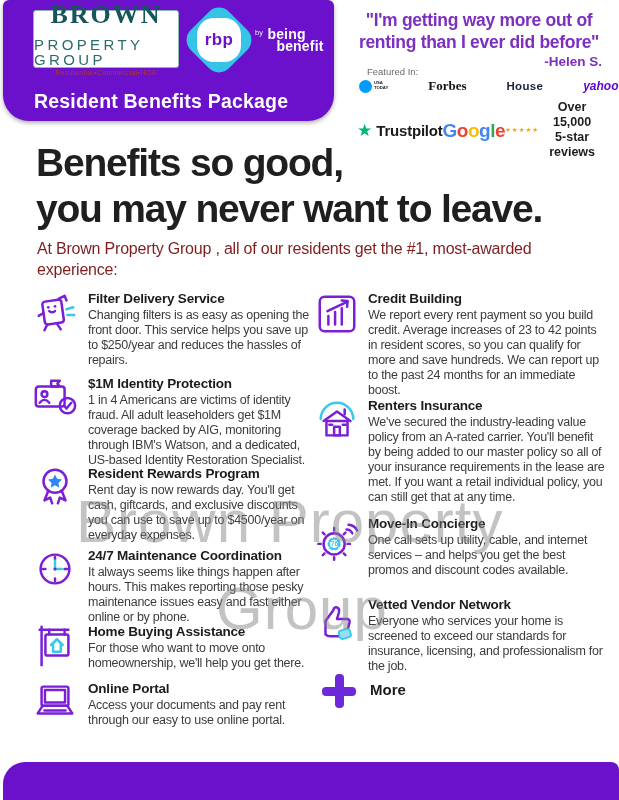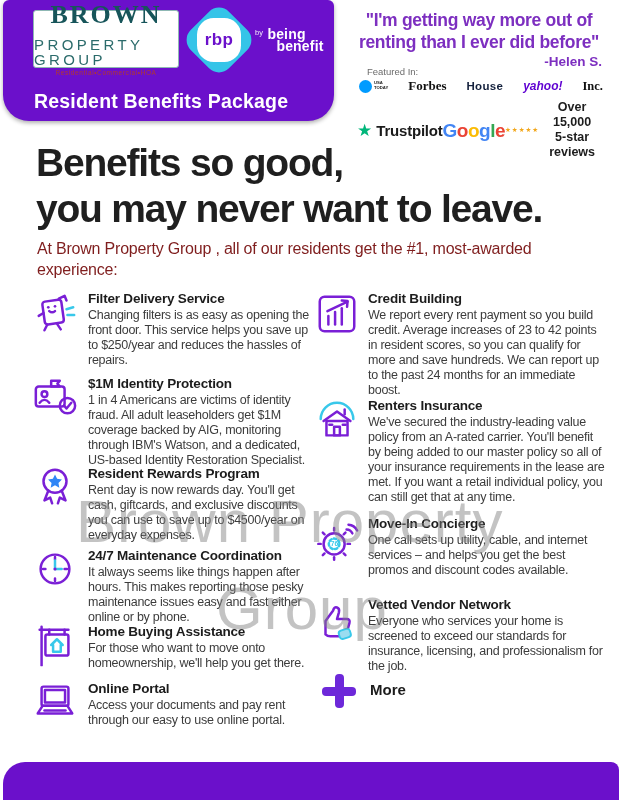--- a/index.html
+++ b/index.html
@@ -29,21 +29,21 @@
   .banner-text{position:absolute;left:31px;top:90px;color:#fff;font-weight:700;font-size:19.5px;
                letter-spacing:.2px;}
 
   
   .quote{position:absolute;left:352px;top:9px;width:254px;text-align:center;color:#7d2fc0;
          font-weight:700;font-size:17.5px;line-height:1.28;letter-spacing:-0.3px;}
   .quote-attr{position:absolute;left:352px;top:54px;width:250px;text-align:right;color:#7d2fc0;
               font-weight:700;font-size:13.5px;}
   .featured-label{position:absolute;left:367px;top:66px;font-size:9.5px;color:#6b6b6b;}
   .press-row{position:absolute;left:359px;top:78px;width:244px;display:flex;align-items:center;
-             justify-content:space-between;}
+             justify-content:space-between;gap:40px;}
   .usat{display:flex;align-items:center;gap:2px;}
   .usat-dot{width:13px;height:13px;border-radius:50%;background:#009bff;}
   .usat-label{font-size:4.2px;font-weight:700;color:#1a1a1a;line-height:1.1;}
   .forbes{font-family:"Liberation Serif",serif;font-weight:700;font-size:13px;color:#111;}
   .housemag{font-weight:700;font-size:11.5px;color:#14213d;letter-spacing:.3px;}
   .yahoo{font-weight:700;font-style:italic;font-size:12px;color:#5f01d1;}
   .incmag{font-family:"Liberation Serif",serif;font-weight:700;font-size:12.5px;color:#111;}
   .reviews-row{position:absolute;left:357px;top:100px;width:248px;display:flex;align-items:center;
                justify-content:space-between;}
   .trustpilot{display:flex;align-items:center;gap:4px;}

